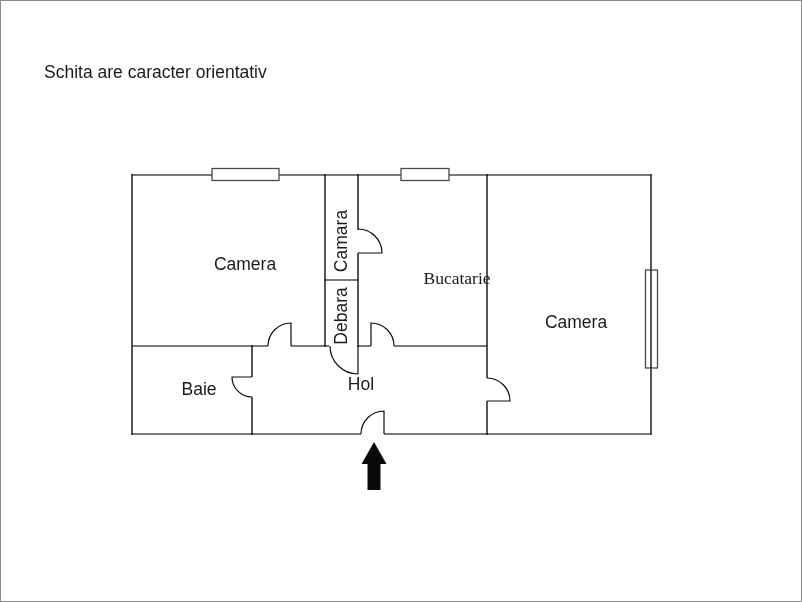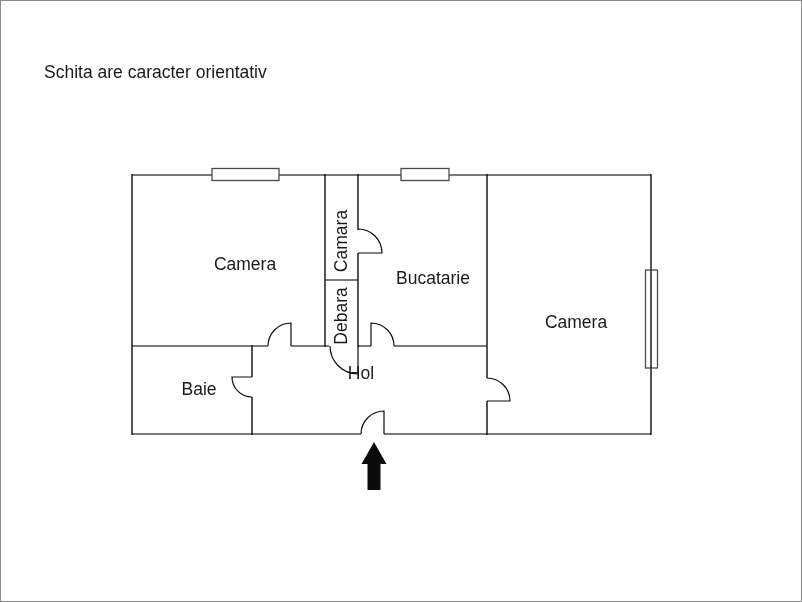--- a/index.html
+++ b/index.html
@@ -32,24 +32,24 @@
     color: #1a1a1a;
     white-space: nowrap;
     line-height: 1;
   }
   .room-label.vertical {
     transform: translate(-50%, -50%) rotate(-90deg);
   }
   .lbl-camera-left  { left: 244px; top: 264px; }
   .lbl-camara       { left: 341px; top: 240px; }
   .lbl-debara       { left: 341px; top: 315px; }
-  .lbl-bucatarie    { left: 432px; top: 278px; }
+  .lbl-bucatarie    { left: 456px; top: 278px; font-family: Liberation Serif, serif; }
   .lbl-camera-right { left: 575px; top: 322px; }
   .lbl-baie         { left: 198px; top: 389px; }
-  .lbl-hol          { left: 360px; top: 373px; }
+  .lbl-hol          { left: 360px; top: 384px; }
 </style>
 </head>
 <body>
 
 <div id="screen">
 
   <div class="page-title">Schita are caracter orientativ</div>
 
   <svg id="plan-svg" viewBox="0 0 802 602" xmlns="http://www.w3.org/2000/svg">
 

